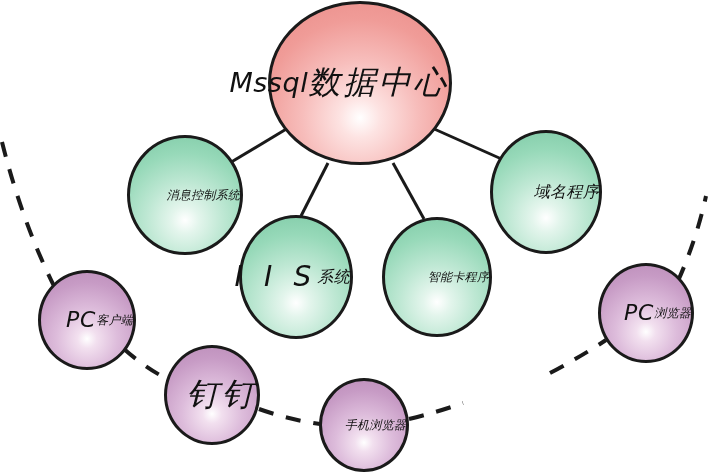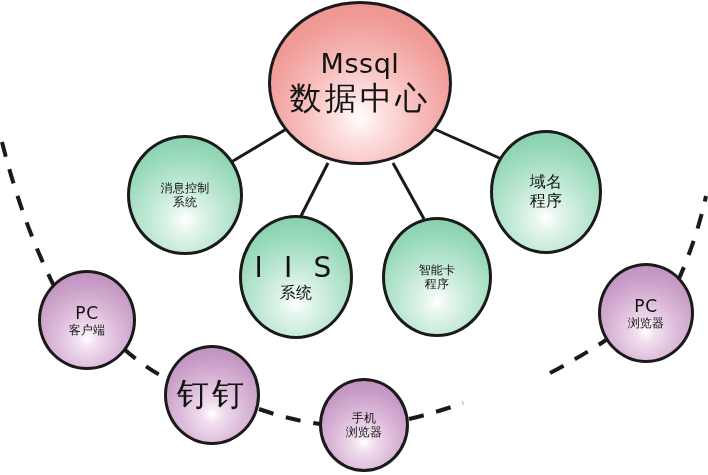--- a/index.html
+++ b/index.html
@@ -23,27 +23,28 @@
     top: 0;
     width: 708px;
     height: 475px;
   }
   .node {
     position: absolute;
     border-radius: 50%;
     border: 3px solid #1a1a1a;
     box-sizing: border-box;
     display: flex;
-    flex-direction: column;
+    flex-direction: row;
     align-items: center;
-    justify-content: center;
+    justify-content: flex-end;
     text-align: center;
     line-height: 1.18;
     color: #111111;
     z-index: 5;
+    font-style: italic;
   }
   .node-center {
     background: radial-gradient(circle at 50% 72%,
                 #ffffff 0%, #fde3e2 14%, #f7bdbb 40%, #f09c98 68%, #e98a86 100%);
     z-index: 6;
   }
   .node-green {
     background: radial-gradient(circle at 50% 72%,
                 #ffffff 0%, #e3f5ec 14%, #bfe8d4 38%, #97d9b9 68%, #7cc8a4 100%);
   }
@@ -56,21 +57,21 @@
     white-space: nowrap;
     letter-spacing: 0.02em;
   }
   .label-cn {
     font-size: 16px;
   }
   .label-cn-sm {
     font-size: 12px;
   }
   .label-en {
-    font-size: 17px;
+    font-size: 22px;
     letter-spacing: 0.04em;
   }
   .label-en-lg {
     font-size: 27px;
     letter-spacing: 0.02em;
   }
   .label-en-mono {
     font-size: 28px;
     letter-spacing: 0.22em;
   }

